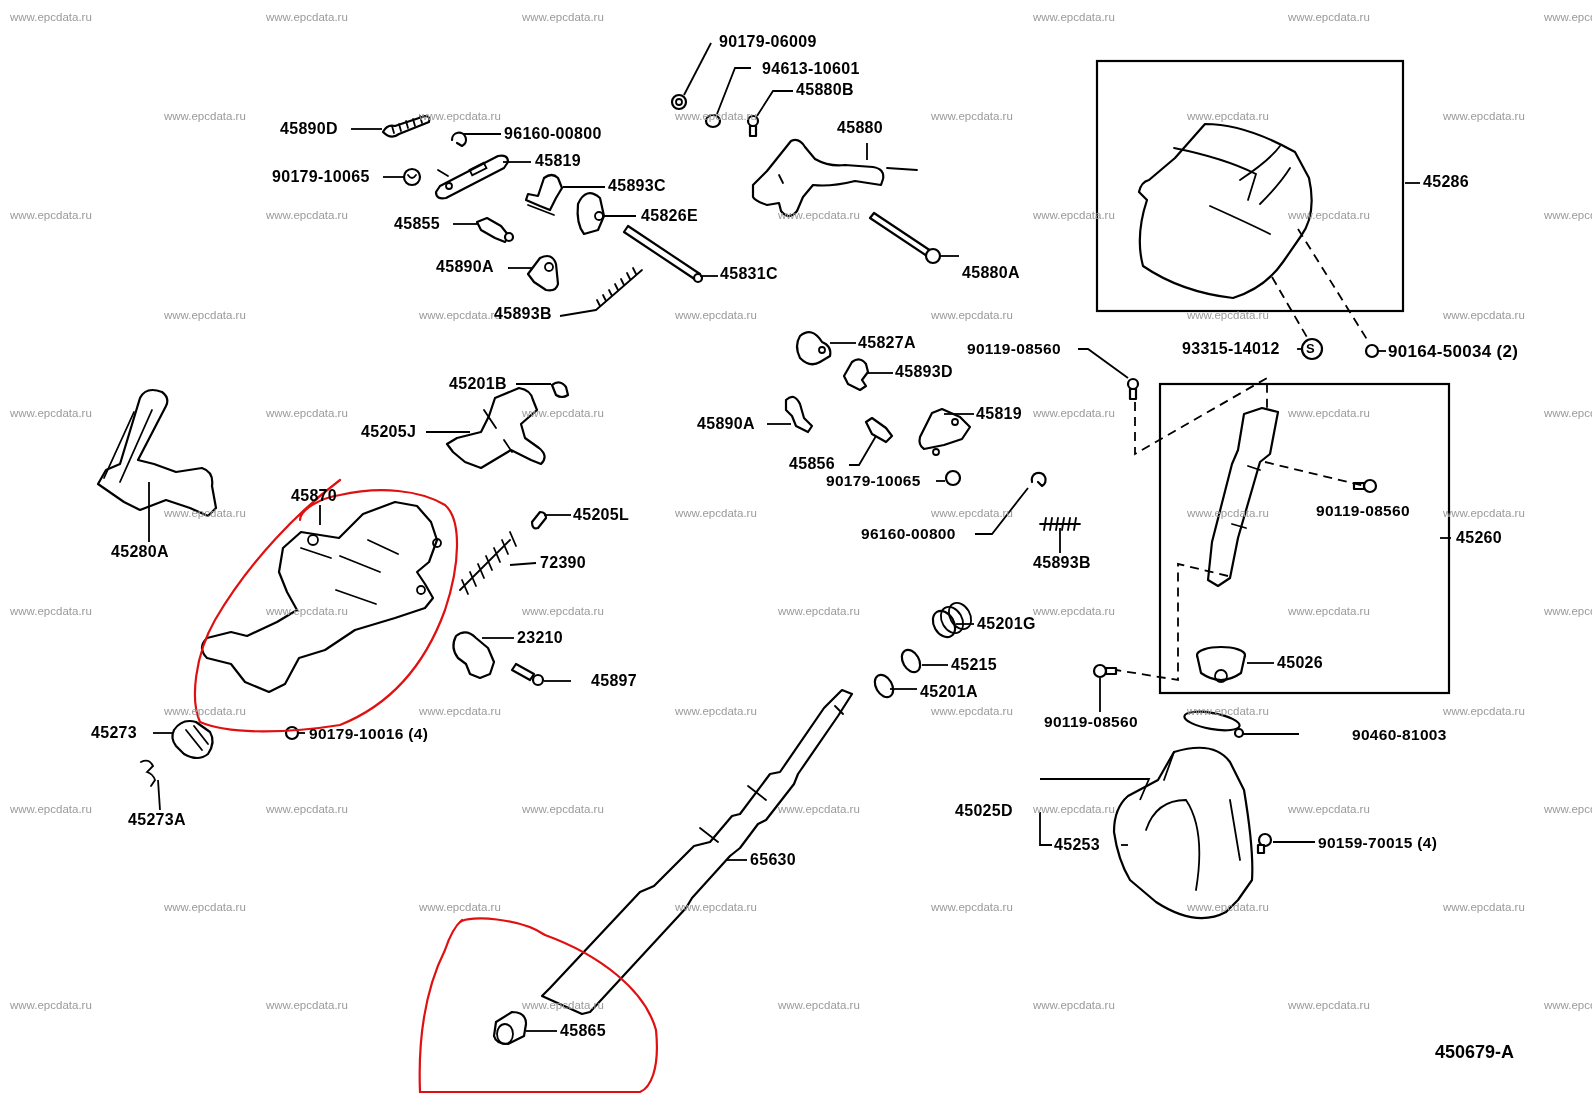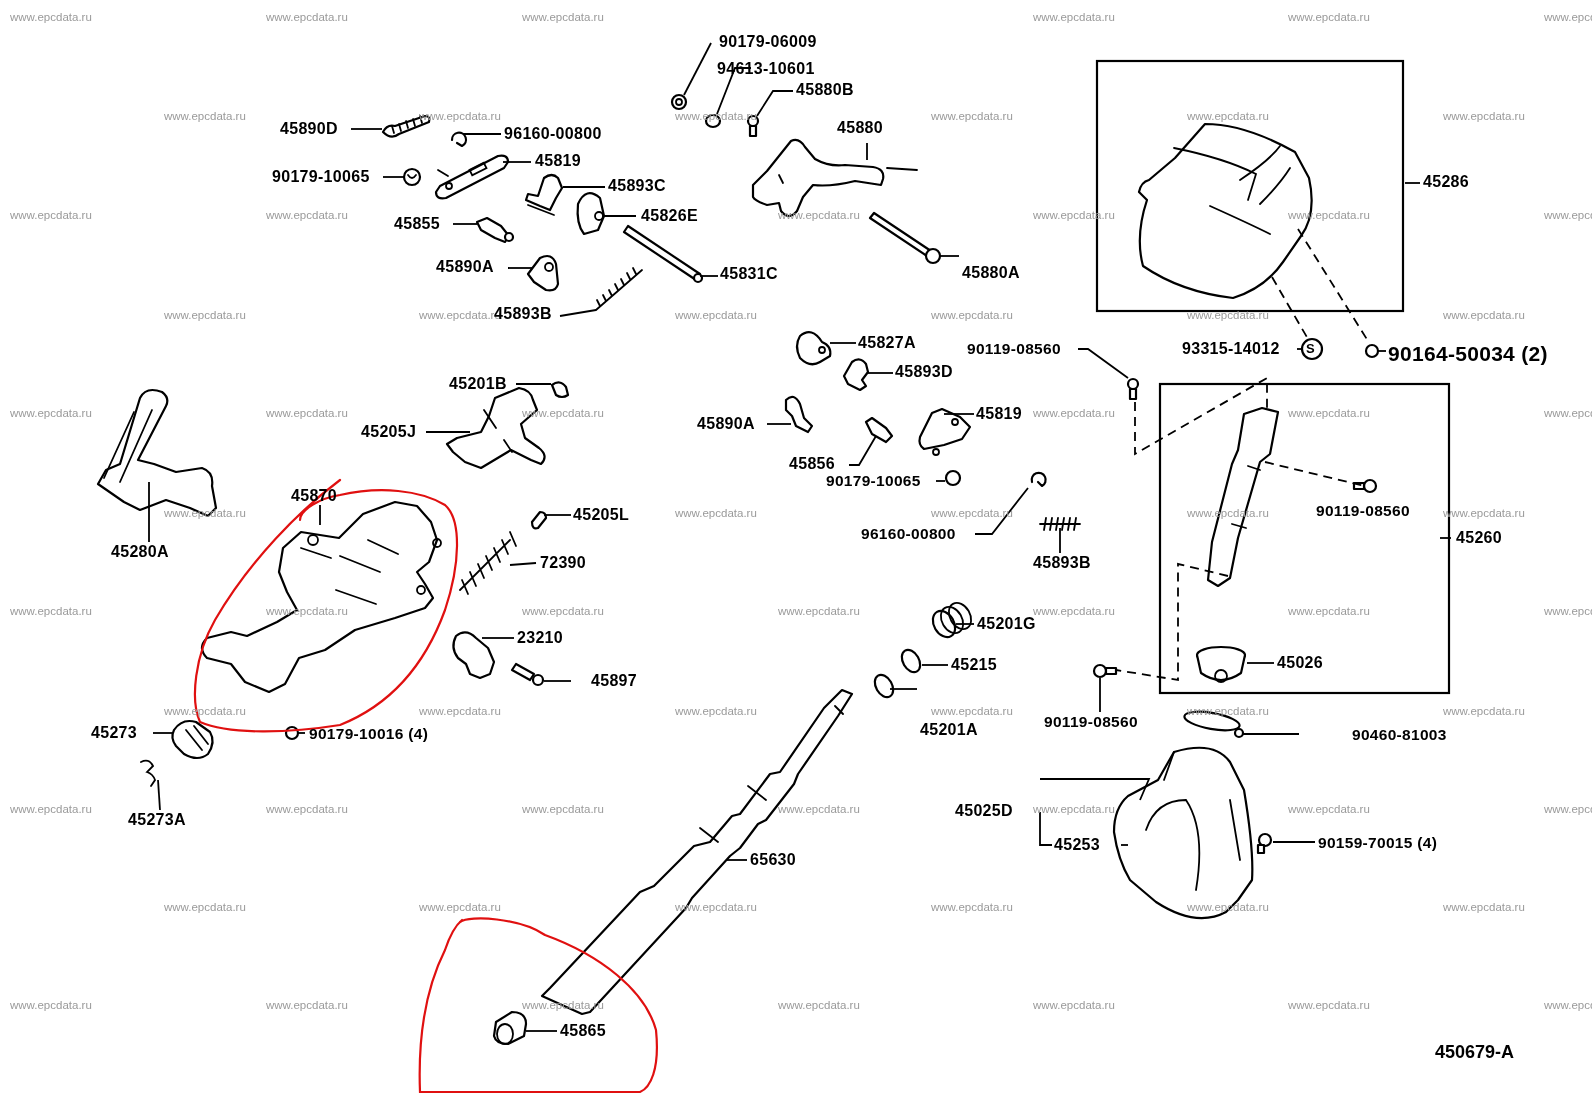--- a/index.html
+++ b/index.html
@@ -365,40 +365,40 @@
   <span class="wm" style="left:266px;top:1000px">www.epcdata.ru</span>
   <span class="wm" style="left:522px;top:1000px">www.epcdata.ru</span>
   <span class="wm" style="left:778px;top:1000px">www.epcdata.ru</span>
   <span class="wm" style="left:1033px;top:1000px">www.epcdata.ru</span>
   <span class="wm" style="left:1288px;top:1000px">www.epcdata.ru</span>
   <span class="wm" style="left:1544px;top:1000px">www.epcdata.ru</span>
 </div>
 
 <div>
   <span class="lbl" style="left:719px;top:34px">90179-06009</span>
-  <span class="lbl" style="left:717px;top:61px">94613-10601</span>
+  <span class="lbl" style="left:762px;top:61px">94613-10601</span>
   <span class="lbl" style="left:796px;top:82px">45880B</span>
   <span class="lbl" style="left:837px;top:120px">45880</span>
   <span class="lbl" style="left:962px;top:265px">45880A</span>
 
   <span class="lbl" style="left:280px;top:121px">45890D</span>
   <span class="lbl" style="left:504px;top:126px">96160-00800</span>
   <span class="lbl" style="left:535px;top:153px">45819</span>
   <span class="lbl" style="left:272px;top:169px">90179-10065</span>
   <span class="lbl" style="left:608px;top:178px">45893C</span>
   <span class="lbl" style="left:394px;top:216px">45855</span>
   <span class="lbl" style="left:641px;top:208px">45826E</span>
   <span class="lbl" style="left:436px;top:259px">45890A</span>
   <span class="lbl" style="left:720px;top:266px">45831C</span>
   <span class="lbl" style="left:494px;top:306px">45893B</span>
 
   <span class="lbl" style="left:1423px;top:174px">45286</span>
   <span class="lbl" style="left:1182px;top:341px">93315-14012</span>
   <span class="lbl" style="left:1306px;top:342px;font-size:13px;">S</span>
-  <span class="lbl" style="left:1388px;top:343px;font-size:21px;">90164-50034 (2)</span>
+  <span class="lbl" style="left:1388px;top:343px;font-size:17px;">90164-50034 (2)</span>
 
   <span class="lbl" style="left:858px;top:335px">45827A</span>
   <span class="lbl" style="left:967px;top:341px;font-size:15.5px;">90119-08560</span>
   <span class="lbl" style="left:895px;top:364px">45893D</span>
   <span class="lbl" style="left:697px;top:416px">45890A</span>
   <span class="lbl" style="left:976px;top:406px">45819</span>
   <span class="lbl" style="left:789px;top:456px">45856</span>
   <span class="lbl" style="left:826px;top:473px;font-size:15.5px;">90179-10065</span>
   <span class="lbl" style="left:861px;top:526px;font-size:15.5px;">96160-00800</span>
   <span class="lbl" style="left:1033px;top:555px">45893B</span>
@@ -417,21 +417,21 @@
   <span class="lbl" style="left:128px;top:812px">45273A</span>
 
   <span class="lbl" style="left:1316px;top:503px;font-size:15.5px;">90119-08560</span>
   <span class="lbl" style="left:1456px;top:530px">45260</span>
   <span class="lbl" style="left:1277px;top:655px">45026</span>
   <span class="lbl" style="left:1044px;top:714px;font-size:15.5px;">90119-08560</span>
   <span class="lbl" style="left:1304px;top:727px;font-size:15.5px;margin-left:48px;">90460-81003</span>
 
   <span class="lbl" style="left:977px;top:616px">45201G</span>
   <span class="lbl" style="left:951px;top:657px">45215</span>
-  <span class="lbl" style="left:920px;top:722px">45201A</span>
+  <span class="lbl" style="left:920px;top:684px">45201A</span>
 
   <span class="lbl" style="left:955px;top:803px">45025D</span>
   <span class="lbl" style="left:1054px;top:837px">45253</span>
   <span class="lbl" style="left:1318px;top:835px;font-size:15.5px;">90159-70015 (4)</span>
 
   <span class="lbl" style="left:750px;top:852px">65630</span>
   <span class="lbl" style="left:560px;top:1023px">45865</span>
 
   <span class="ref" style="left:1435px;top:1043px">450679-A</span>
 </div>

